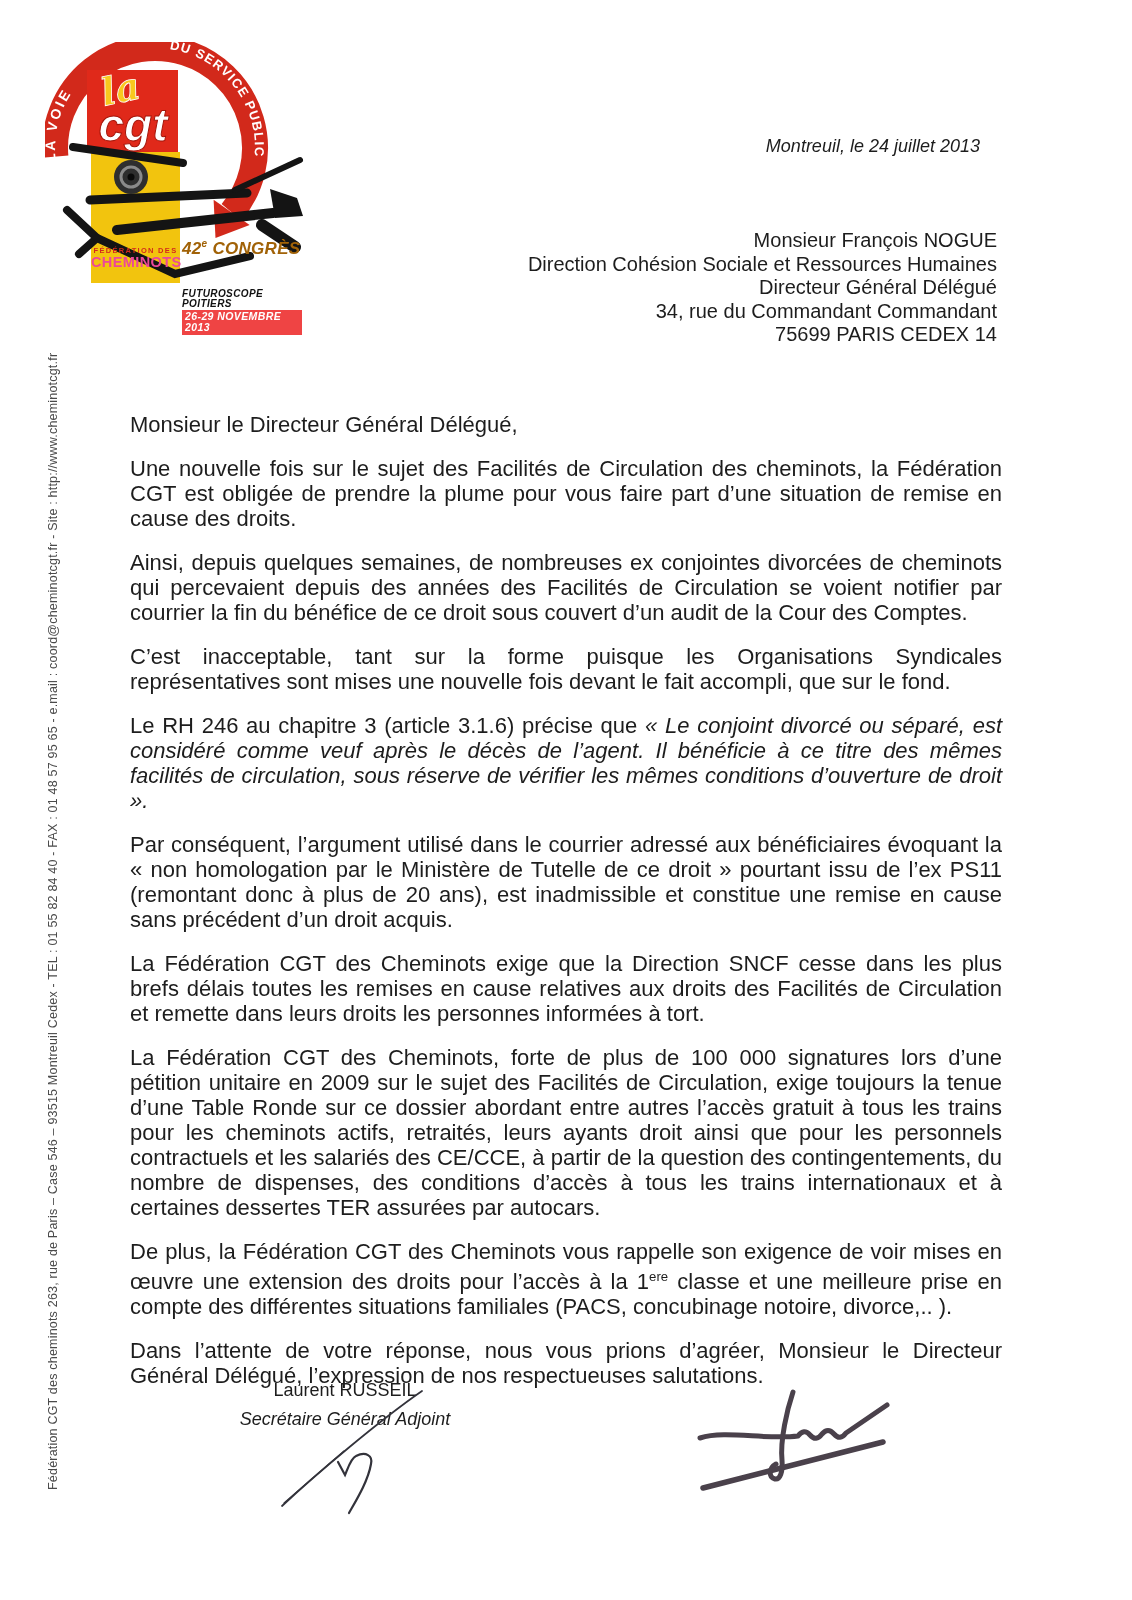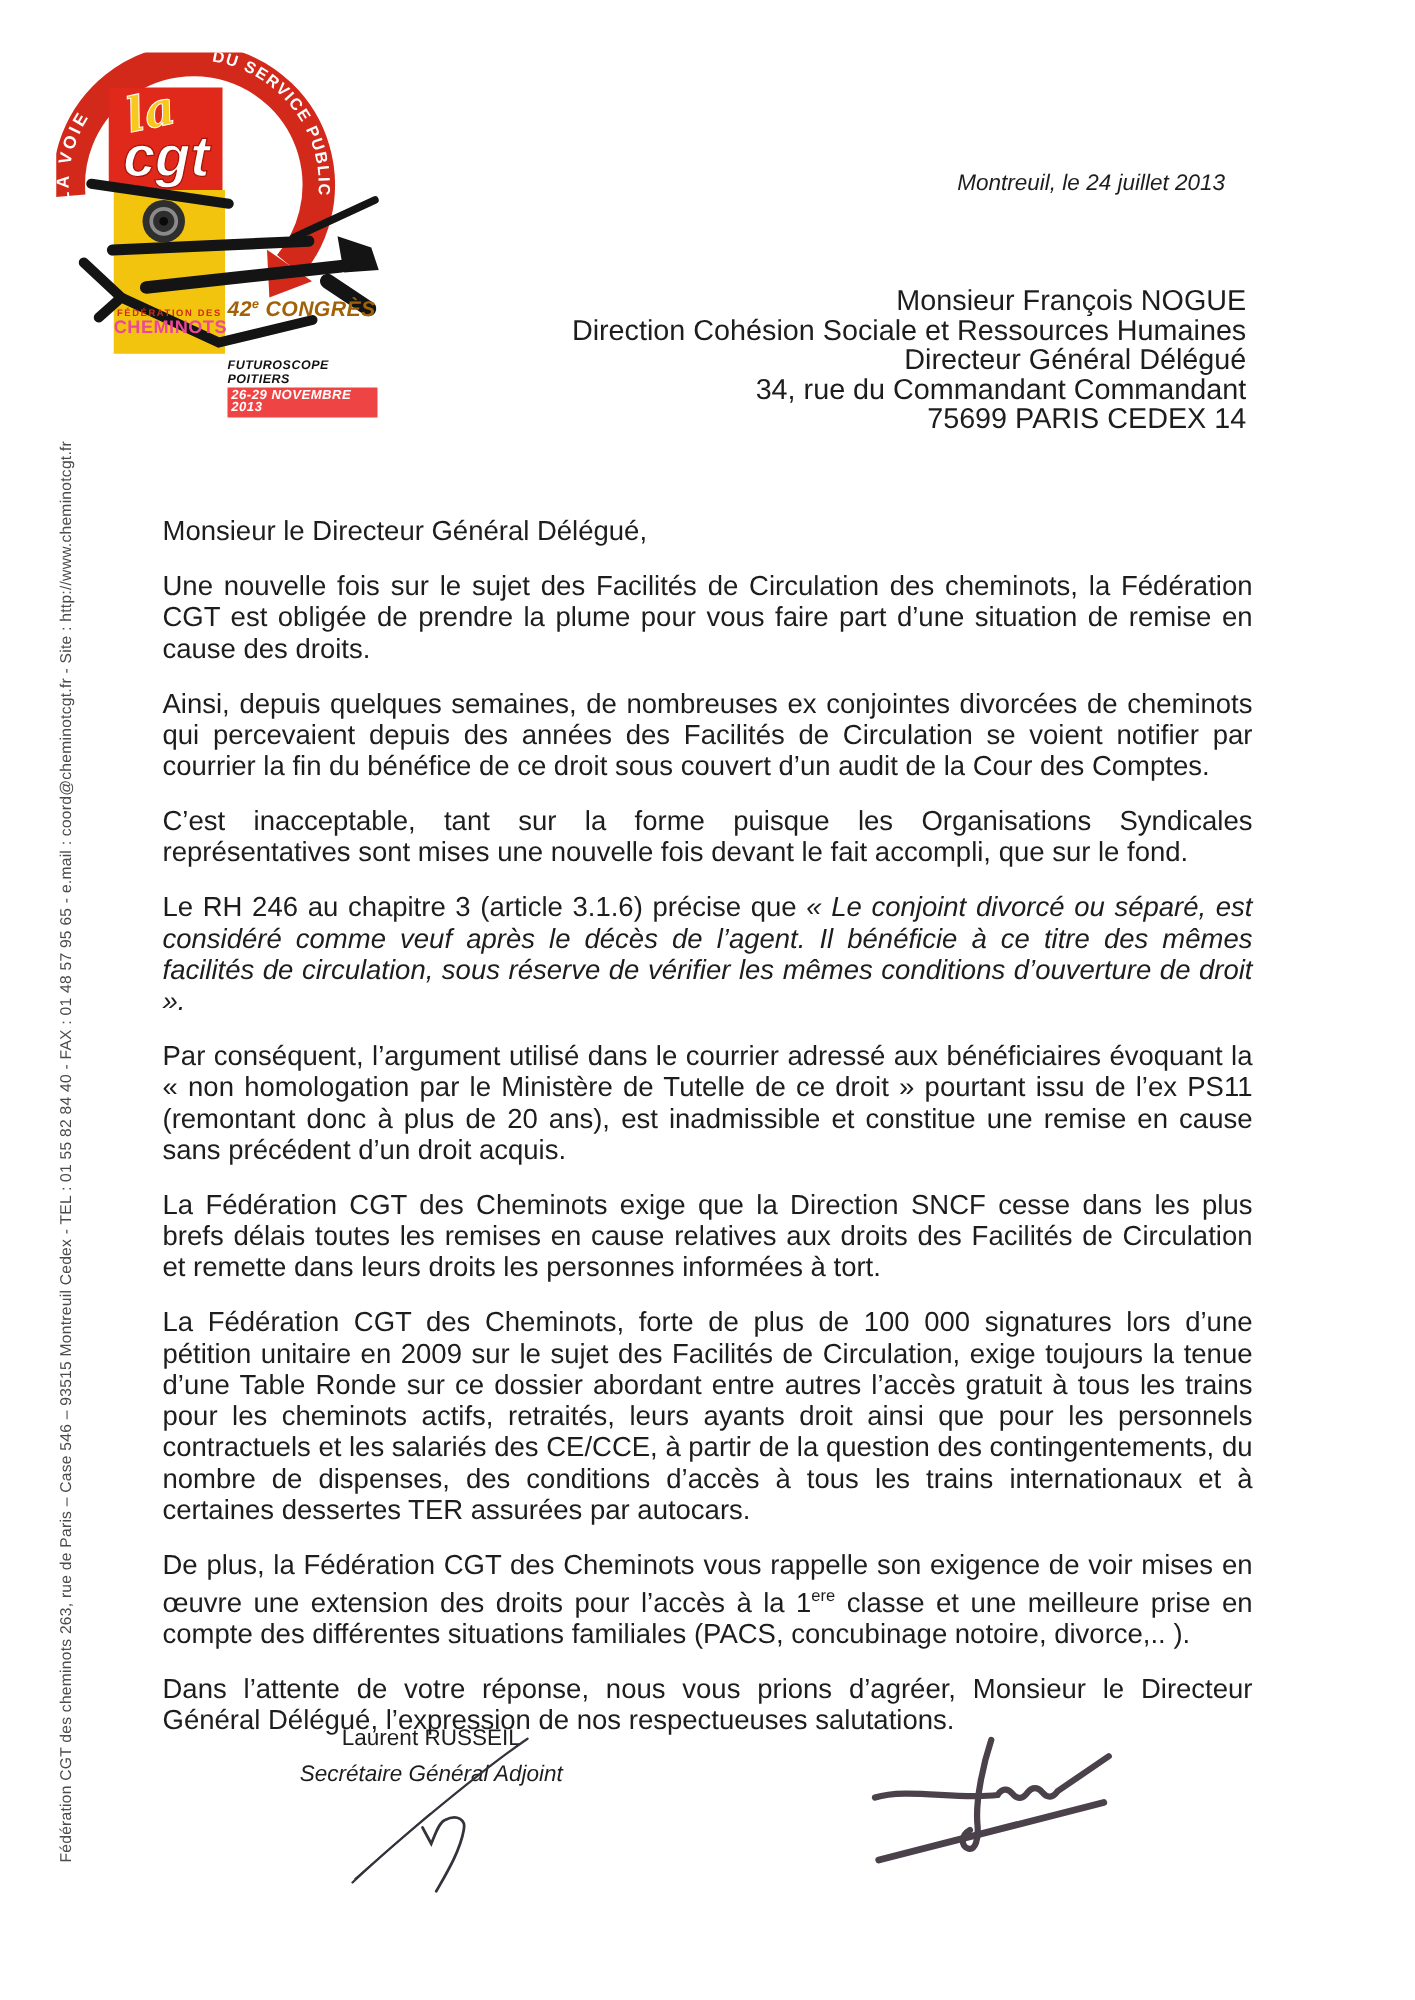--- a/index.html
+++ b/index.html
@@ -41,21 +41,21 @@
     font-size:10.5px;font-weight:900;font-style:italic;
     padding:1px 4px 2px 3px;margin-top:1px;letter-spacing:0.4px;
   }
   
   .date-line{
     position:absolute;right:152px;top:136px;
     font-size:18px;font-style:italic;text-align:left;
   }
   .recipient{
     position:absolute;right:135px;top:229px;
-    text-align:right;font-size:23px;line-height:23.5px;
+    text-align:right;font-size:20px;line-height:23.5px;
   }
   
   .body-text{
     position:absolute;left:130px;top:412px;width:872px;
     font-size:22px;line-height:25px;
     text-align:justify;
   }
   .body-text p{margin:0 0 19px 0;}
   .body-text .quote{font-style:italic;}
   .body-text sup{font-size:60%;}

